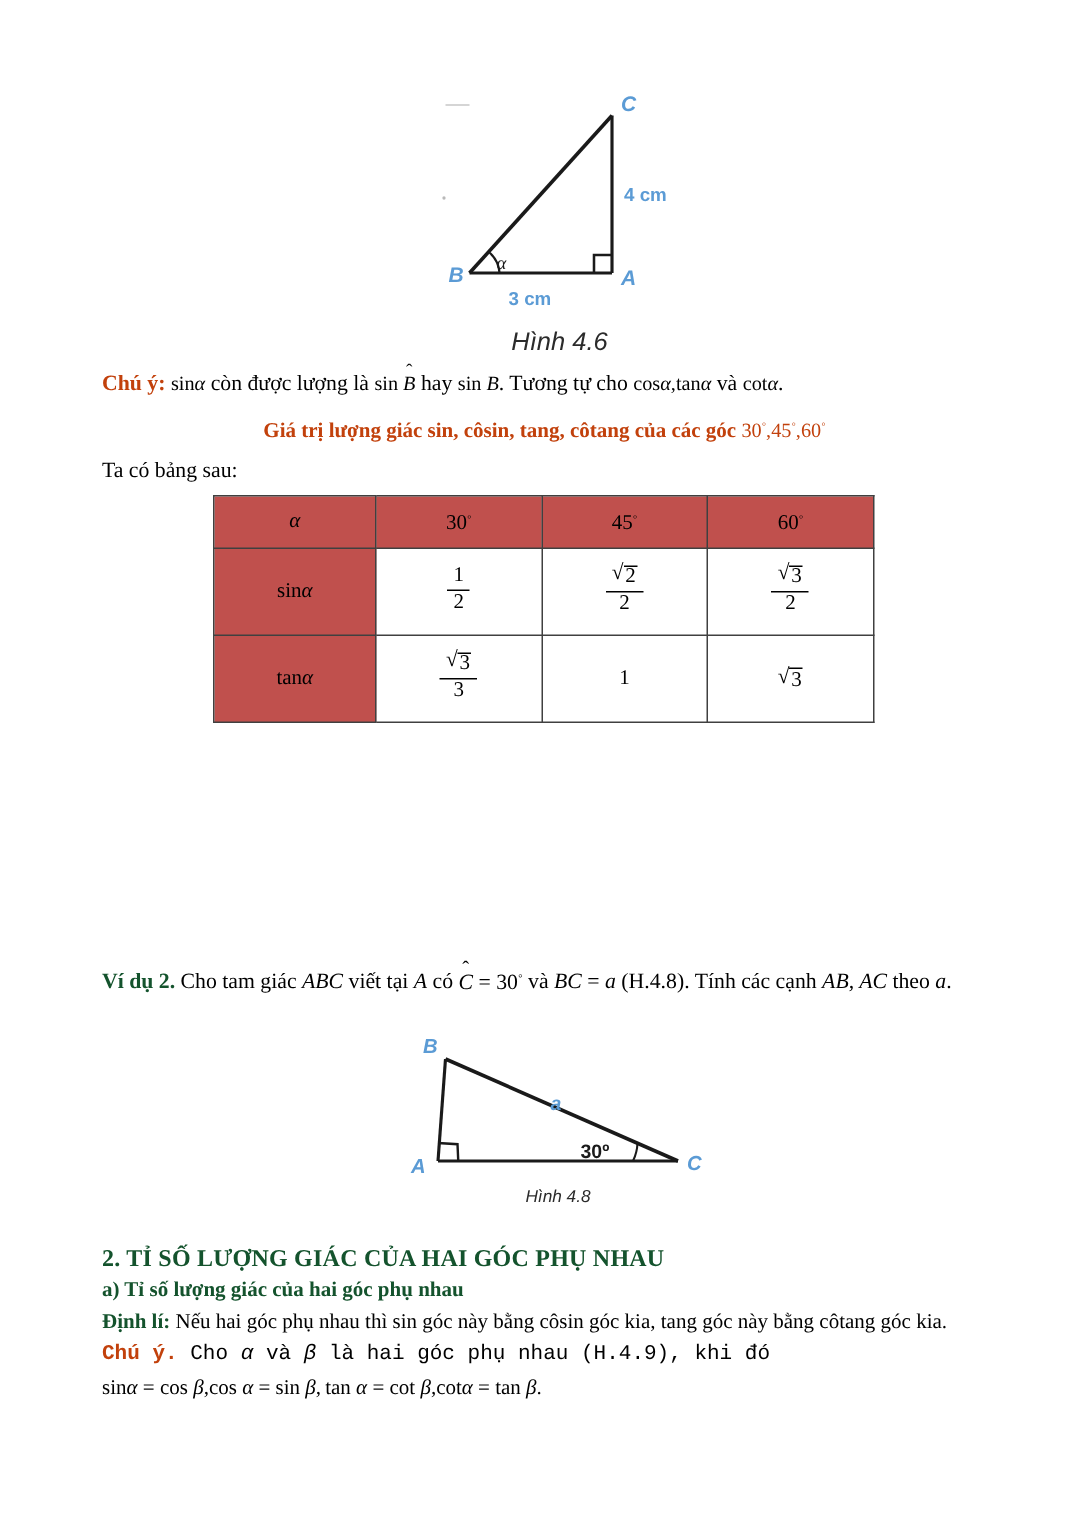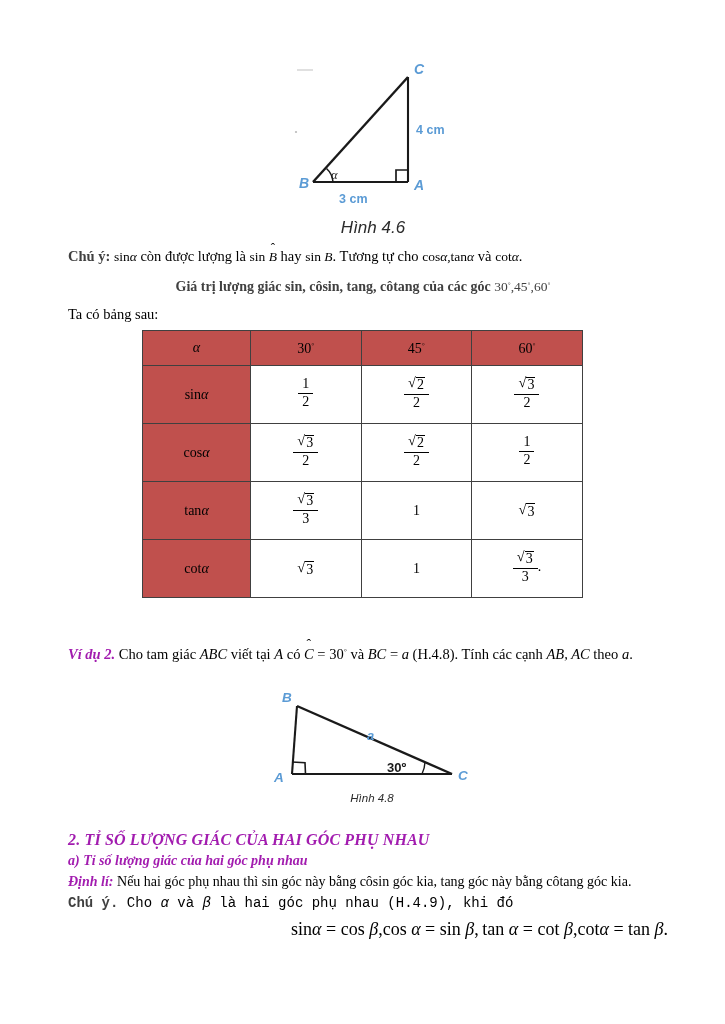--- a/index.html
+++ b/index.html
@@ -119,22 +119,22 @@
     font-family: "Liberation Sans", sans-serif;
   }
 
   
   .para {
     position: absolute;
     font-size: 14.5px;
     line-height: 1.45;
     color: #000;
   }
-  .redbold { color: #404040; font-weight: bold; }
-  .navybold{ color: #a21caf; font-weight: bold; font-style: italic; }
+  .redbold { color: #c2410c; font-weight: bold; }
+  .navybold{ color: #14532d; font-weight: bold; }
 
   #chuy1 { left: 68px; top: 246px; width: 600px; }
   #chuy1 .lbl { font-weight: bold; }
   #chuy1 .mathspan { font-size: 13.5px; }
 
   #giatri {
     left: 68px; top: 277px; width: 590px;
     text-align: center;
     font-weight: bold;
     font-size: 14px;
@@ -150,21 +150,21 @@
     left: 68px; top: 828px; width: 600px;
     font-weight: bold;
     font-size: 16px;
     letter-spacing: .15px;
   }
   #sec2a { left: 68px; top: 851px; width: 600px; font-weight: bold; font-size: 14px; }
   #dinhli { left: 68px; top: 872px; width: 610px; font-size: 14px; }
   #dinhli .lbl { font-weight: bold; }
   #chuy2 { left: 68px; top: 893px; width: 600px; font-size: 14px; font-family: Liberation Mono, monospace; }
   #chuy2 .lbl { font-weight: bold; }
-  #formula { left: 68px; top: 916px; width: 600px; font-size: 18px; text-align: right; }
+  #formula { left: 68px; top: 916px; width: 600px; font-size: 14px; }
 
   
   #tbl {
     position: absolute;
     left: 142px;
     top: 330px;
     width: 440px;
     border-collapse: collapse;
     table-layout: fixed;
     background: #ffffff;
@@ -255,50 +255,30 @@
           <span class="frac"><span class="num">1</span><span class="den">2</span></span>
         </td>
         <td class="val">
           <span class="frac"><span class="num"><span class="sqrt"><span class="rad">2</span></span></span><span class="den">2</span></span>
         </td>
         <td class="val">
           <span class="frac"><span class="num"><span class="sqrt"><span class="rad">3</span></span></span><span class="den">2</span></span>
         </td>
       </tr>
 
-      <tr class="body">
-        <td class="rowlbl">cos<span class="mi">α</span></td>
-        <td class="val">
-          <span class="frac"><span class="num"><span class="sqrt"><span class="rad">3</span></span></span><span class="den">2</span></span>
-        </td>
-        <td class="val">
-          <span class="frac"><span class="num"><span class="sqrt"><span class="rad">2</span></span></span><span class="den">2</span></span>
-        </td>
-        <td class="val">
-          <span class="frac"><span class="num">1</span><span class="den">2</span></span>
-        </td>
-      </tr>
 
       <tr class="body">
         <td class="rowlbl">tan<span class="mi">α</span></td>
         <td class="val">
           <span class="frac"><span class="num"><span class="sqrt"><span class="rad">3</span></span></span><span class="den">3</span></span>
         </td>
         <td class="val">1</td>
         <td class="val"><span class="sqrt"><span class="rad">3</span></span></td>
       </tr>
 
-      <tr class="body">
-        <td class="rowlbl">cot<span class="mi">α</span></td>
-        <td class="val"><span class="sqrt"><span class="rad">3</span></span></td>
-        <td class="val">1</td>
-        <td class="val">
-          <span class="frac"><span class="num"><span class="sqrt"><span class="rad">3</span></span></span><span class="den">3</span></span><span>.</span>
-        </td>
-      </tr>
     </tbody>
   </table>
 
   <div class="para" id="vidu2">
     <span class="lbl navybold">Ví dụ 2.</span>
     <span>Cho tam giác</span>
     <span class="mi">ABC</span>
     <span>viết tại</span>
     <span class="mi">A</span>
     <span>có</span>

